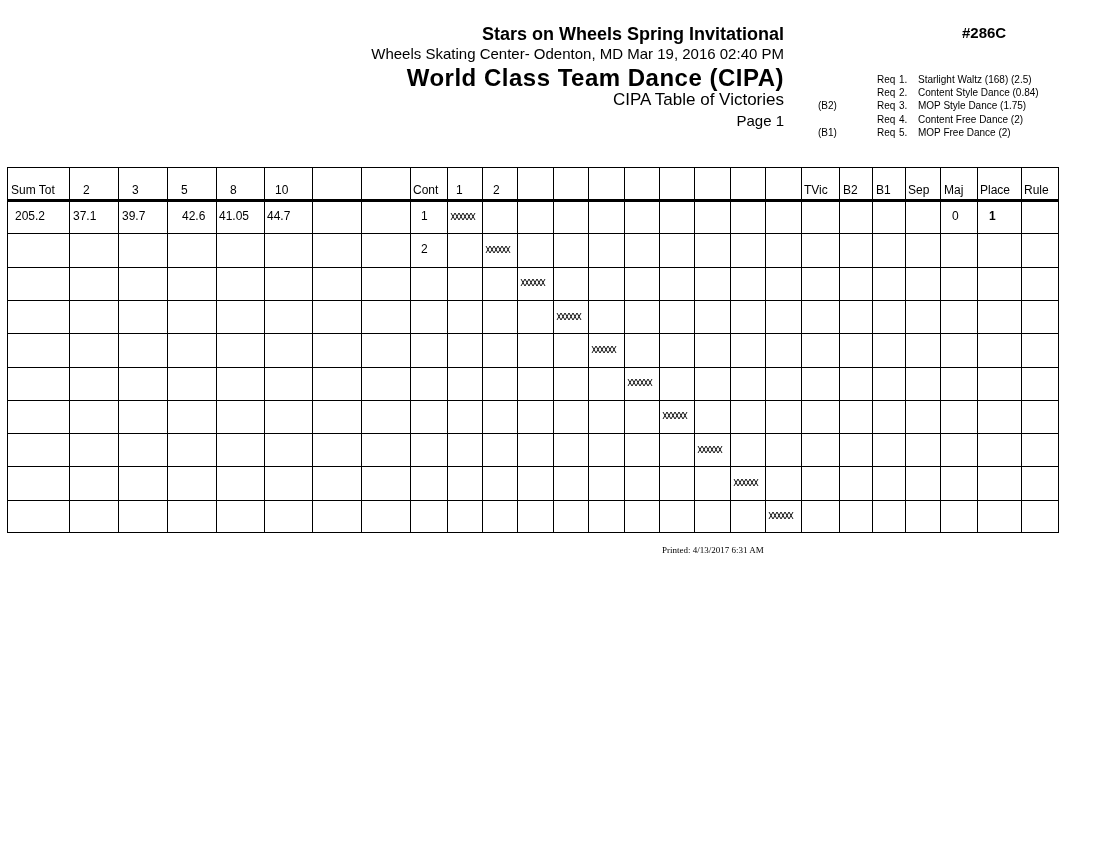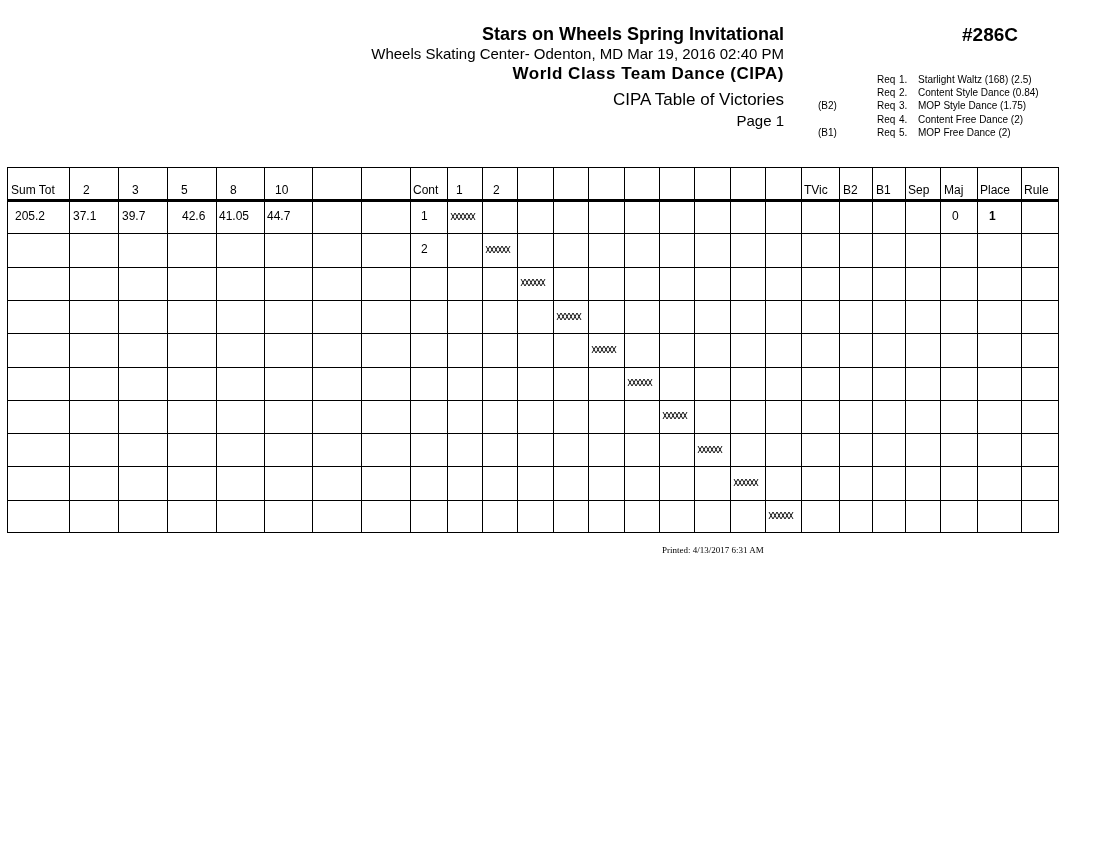--- a/index.html
+++ b/index.html
@@ -1,24 +1,24 @@
 <!DOCTYPE html>
 <html><head>
 <meta charset="utf-8">
 <style>
   html, body { margin: 0; padding: 0; background: #ffffff; }
   body { width: 1100px; height: 850px; position: relative; overflow: hidden; font-family: "Liberation Sans", sans-serif; color: #000; }
   .abs { position: absolute; }
   .center { text-align: right; left: 320px; width: 464px; white-space: nowrap; }
   #event-title { top: 24px; font-size: 18px; font-weight: bold; }
   #venue-line { top: 45px; font-size: 15px; }
-  #dance-title { top: 64px; font-size: 17px; font-weight: bold; letter-spacing: 0.5px; }
+  #dance-title { top: 64px; font-size: 24px; font-weight: bold; letter-spacing: 0.5px; }
   #table-title { top: 90px; font-size: 17px; }
   #page-label { top: 112px; font-size: 15px; }
-  #event-number { top: 24px; left: 962px; font-size: 19px; font-weight: bold; }
+  #event-number { top: 24px; left: 962px; font-size: 15px; font-weight: bold; }
   #req-list { top: 73px; left: 818px; font-size: 10px; line-height: 13.2px; }
   .req-row { display: flex; white-space: nowrap; }
   .req-tag { width: 30px; }
   .req-lbl { width: 22px; padding-left: 29px; }
   .req-num { width: 19px; }
   #grid { position: absolute; left: 7px; top: 167px; width: 1051px; height: 366px; }
   .vline { position: absolute; top: 0; width: 1px; height: 366px; background: #000; }
   .hline { position: absolute; left: 0; height: 1px; width: 1052px; background: #000; }
   .hline.thick { height: 3px; }
   .cell { position: absolute; font-size: 12px; white-space: nowrap; }

